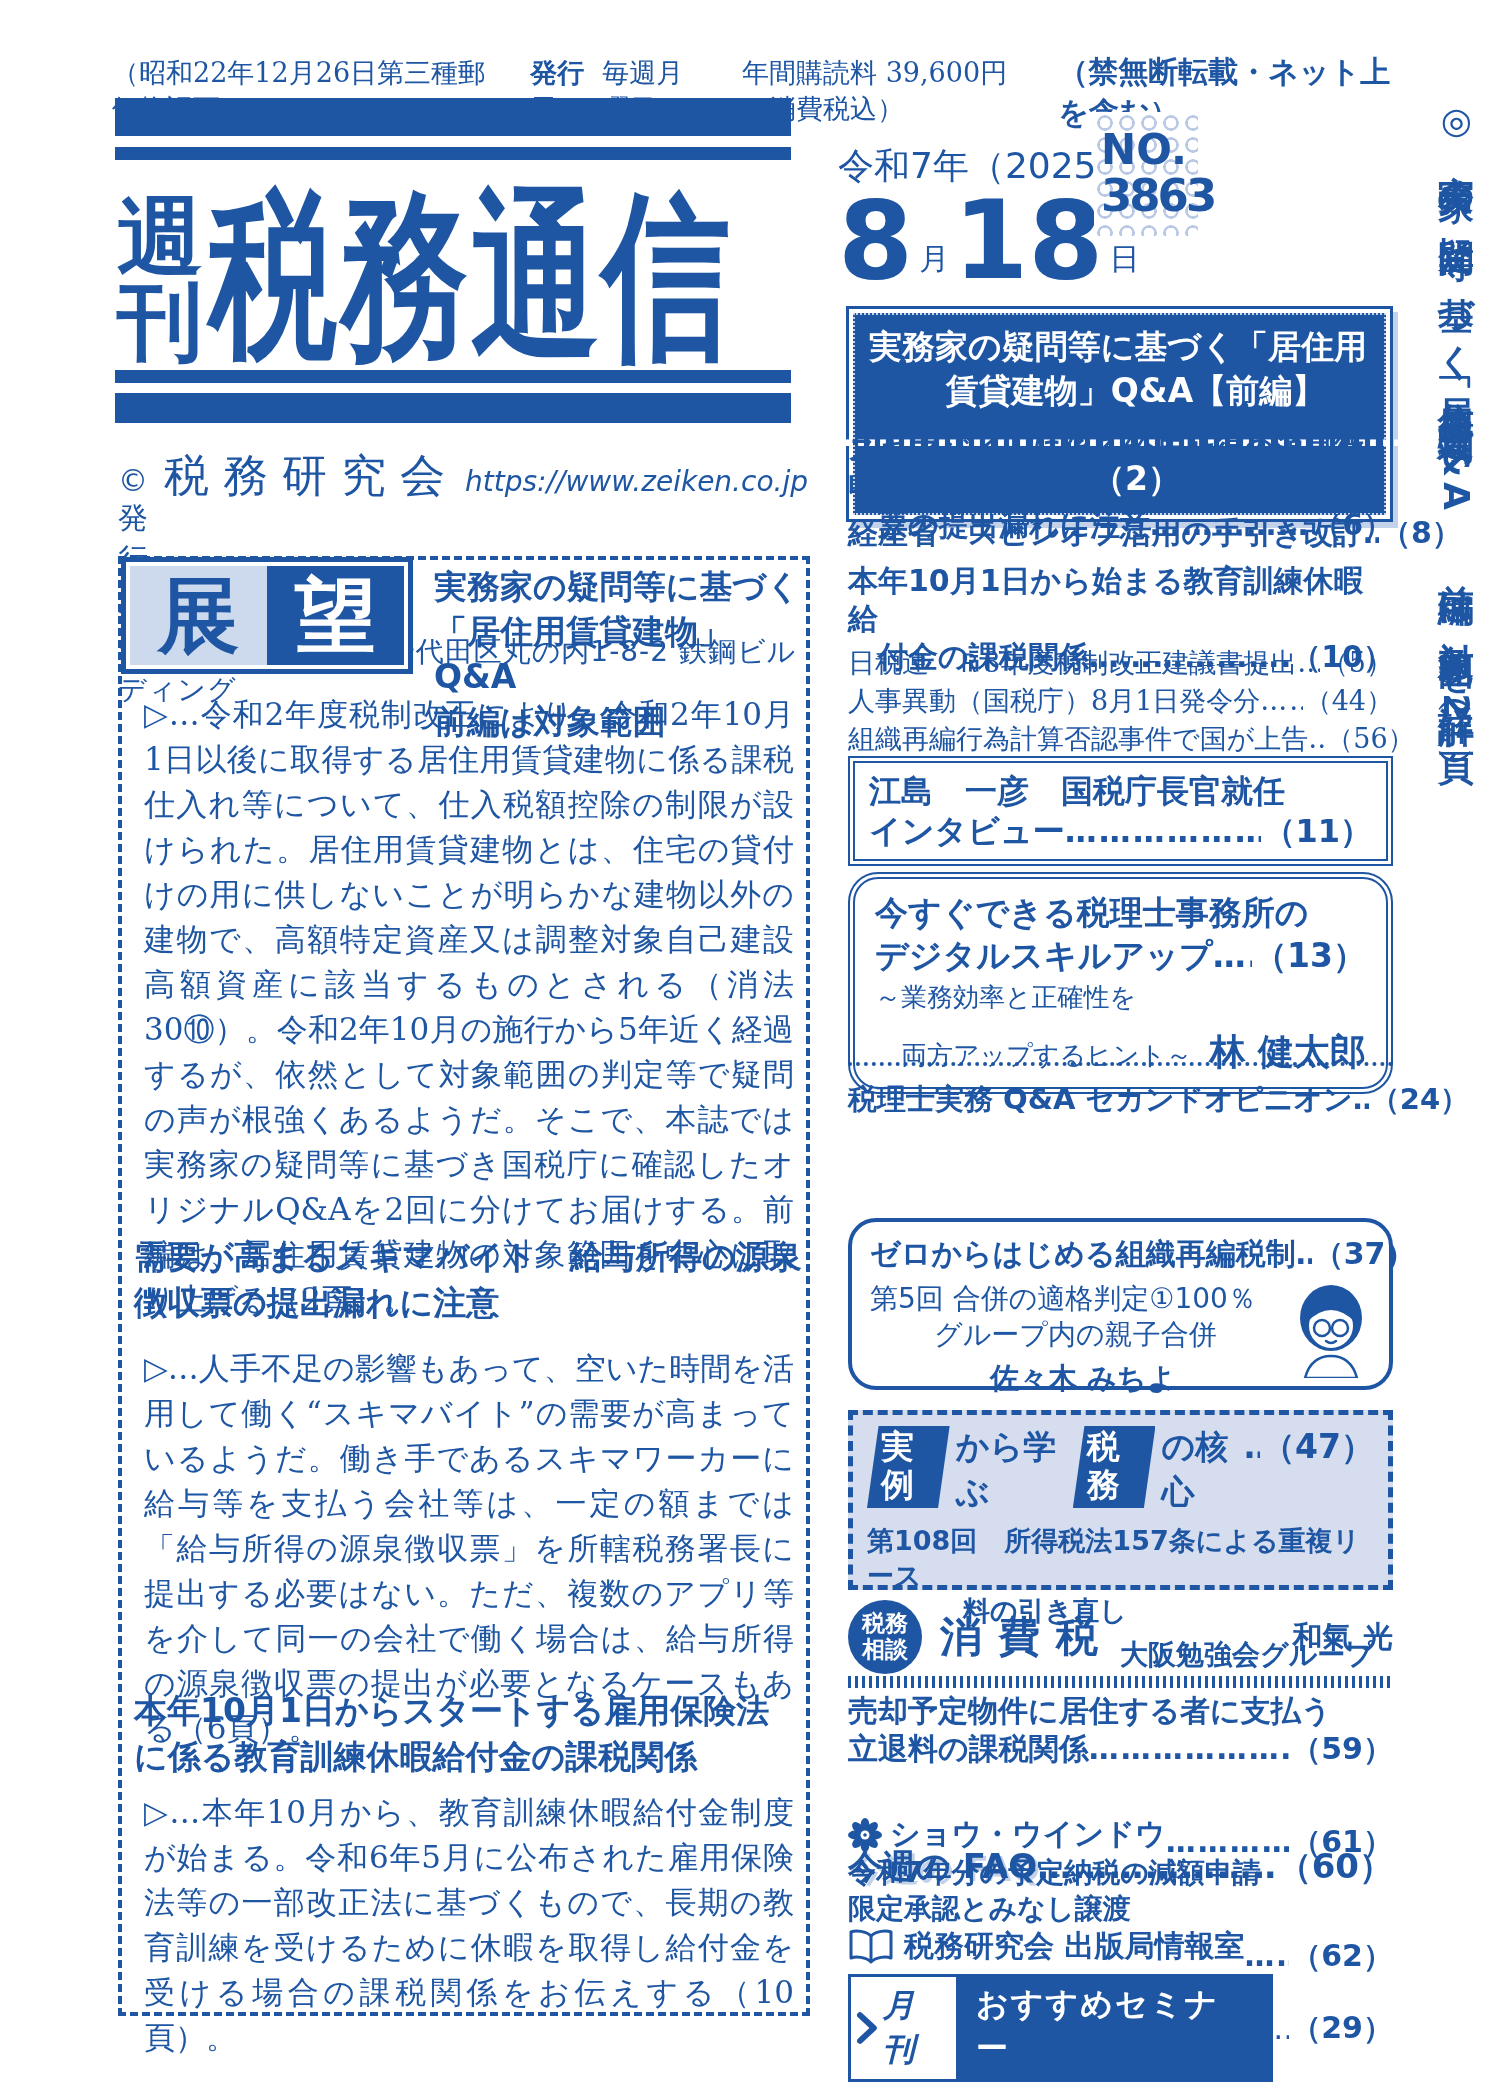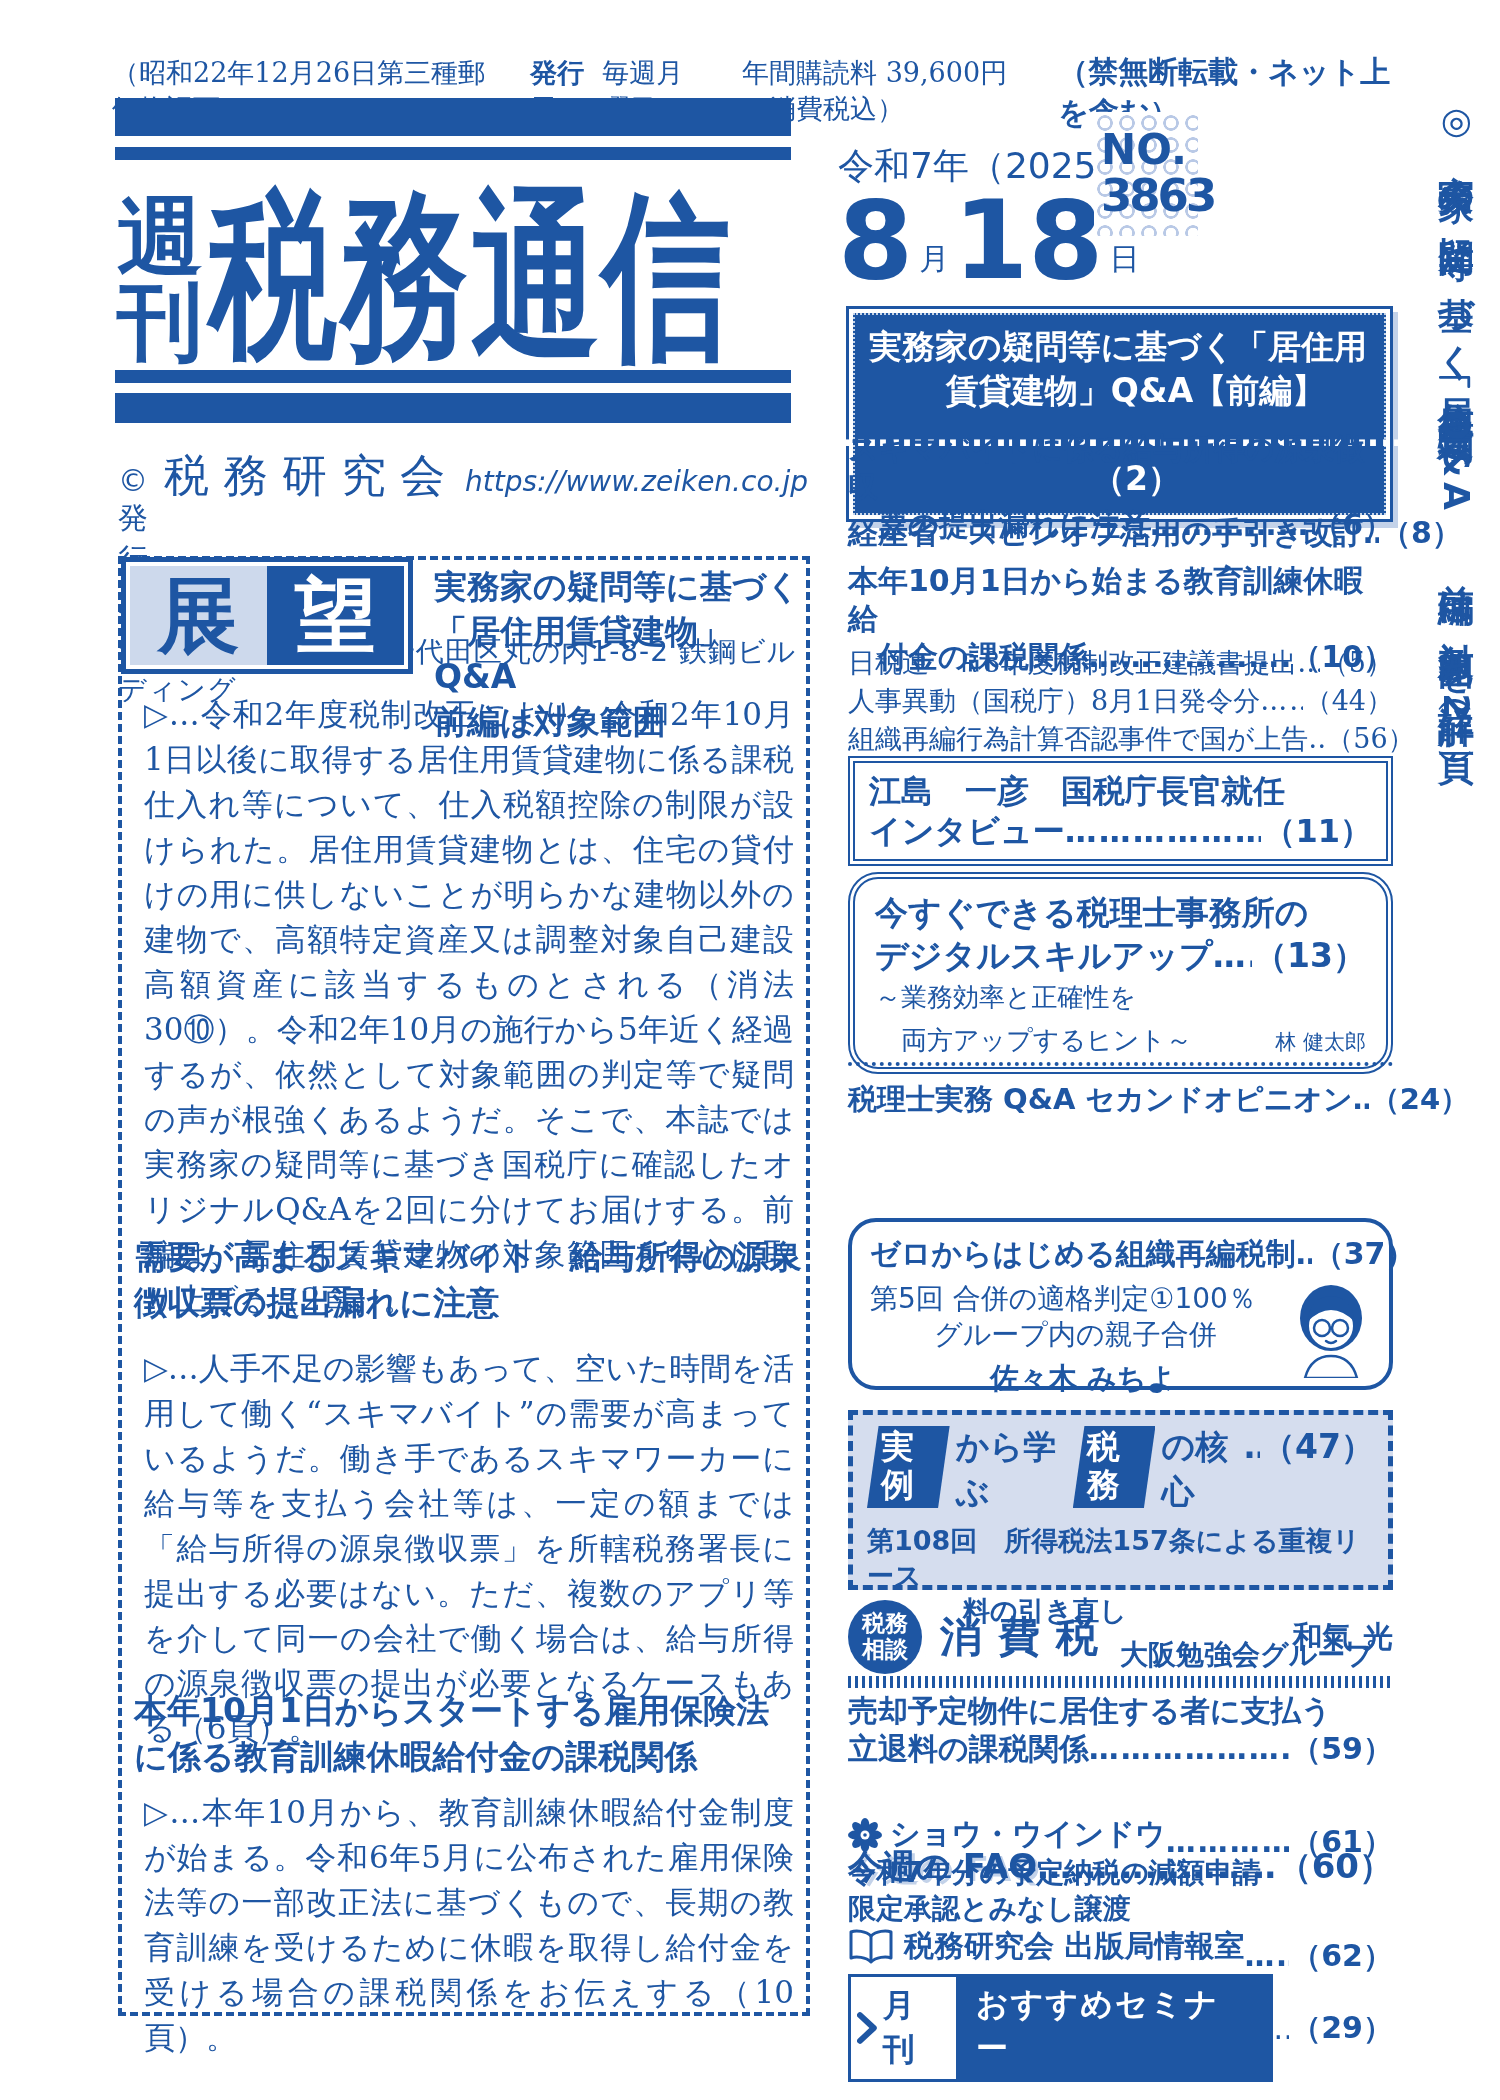--- a/index.html
+++ b/index.html
@@ -84,21 +84,21 @@
   .feature-in{background:var(--blue);color:#fff;padding:10px 14px 12px;border:2px dotted rgba(255,255,255,0.75);font-weight:700;font-size:33px;line-height:44px;}
   .feature-in .lead::after{color:#fff;}
   .feature-in .r2{display:flex;align-items:center;padding-left:32px;flex-direction:column;}
   
   .ivbox{top:756px;border:7px double var(--blue);padding:8px 14px;font-weight:700;font-size:32px;line-height:40px;}
   
   .digibox{top:872px;border:7px double var(--blue);border-radius:30px;padding:12px 20px 10px;}
   .digi-t{font-weight:700;font-size:33px;line-height:43px;}
   .digi-s{font-size:26px;line-height:33px;margin-top:4px;}
   .digi-foot{display:flex;align-items:baseline;}
-  .digi-author{font-weight:400;font-size:21px;margin-left:auto;margin-top:14px;}
+  .digi-author{font-weight:700;font-size:36px;margin-left:auto;margin-top:14px;}
   .dotted-div{border-top:4px dotted var(--blue);height:0;}
   .so-heading{top:1080px;font-weight:700;font-size:29px;}
   .so-panel{top:1114px;background:var(--light);border-bottom:3px dotted var(--blue);padding:10px 12px;font-size:28px;font-weight:600;line-height:37px;}
   .so-panel .arow{display:flex;align-items:baseline;}
   .so-panel .auth{font-weight:700;margin-left:28px;}
   
   .reorgbox{top:1218px;border:4px solid var(--blue);border-radius:28px;padding:12px 18px 0;height:172px;}
   .reorg-t{font-weight:700;font-size:30px;}
   .reorg-d{font-size:28px;line-height:36px;margin-top:6px;}
   .reorg-d .c2{padding-left:64px;}
@@ -126,21 +126,21 @@
   .sw-row .tl{display:flex;align-items:center;}
   .sw-row svg{margin-right:8px;}
   .sw-l1{top:1854px;font-size:28px;font-weight:600;}
   .sw-l2{top:1890px;font-size:28px;font-weight:600;}
   .press-row{top:1926px;font-weight:700;font-size:30px;}
   .press-row .tl{display:flex;align-items:center;}
   .press-row svg{margin-right:10px;}
   
   .sem-row{top:1974px;display:flex;align-items:center;}
   .sem-box{display:flex;align-items:stretch;border:3px solid var(--blue);background:#fff;}
-  .sem-left{display:flex;align-items:center;padding:4px 10px 4px 6px;background:#fff;}
+  .sem-left{display:flex;align-items:center;padding:4px 10px 4px 6px;background:#fff;font-style:italic;}
   .sem-badge{font-weight:700;font-size:32px;color:var(--blue);margin-left:6px;}
   .sem-right{background:var(--blue);color:#fff;font-weight:700;font-size:32px;padding:6px 20px 8px;letter-spacing:2px;}
   .sem-row .lead{font-size:30px;}
   .sem-row .pg{font-size:30px;font-weight:600;}
   
   .side-note{
     position:absolute;right:20px;top:100px;height:1640px;
     writing-mode:vertical-rl;font-weight:700;font-size:36px;letter-spacing:5px;
   }
 </style>

